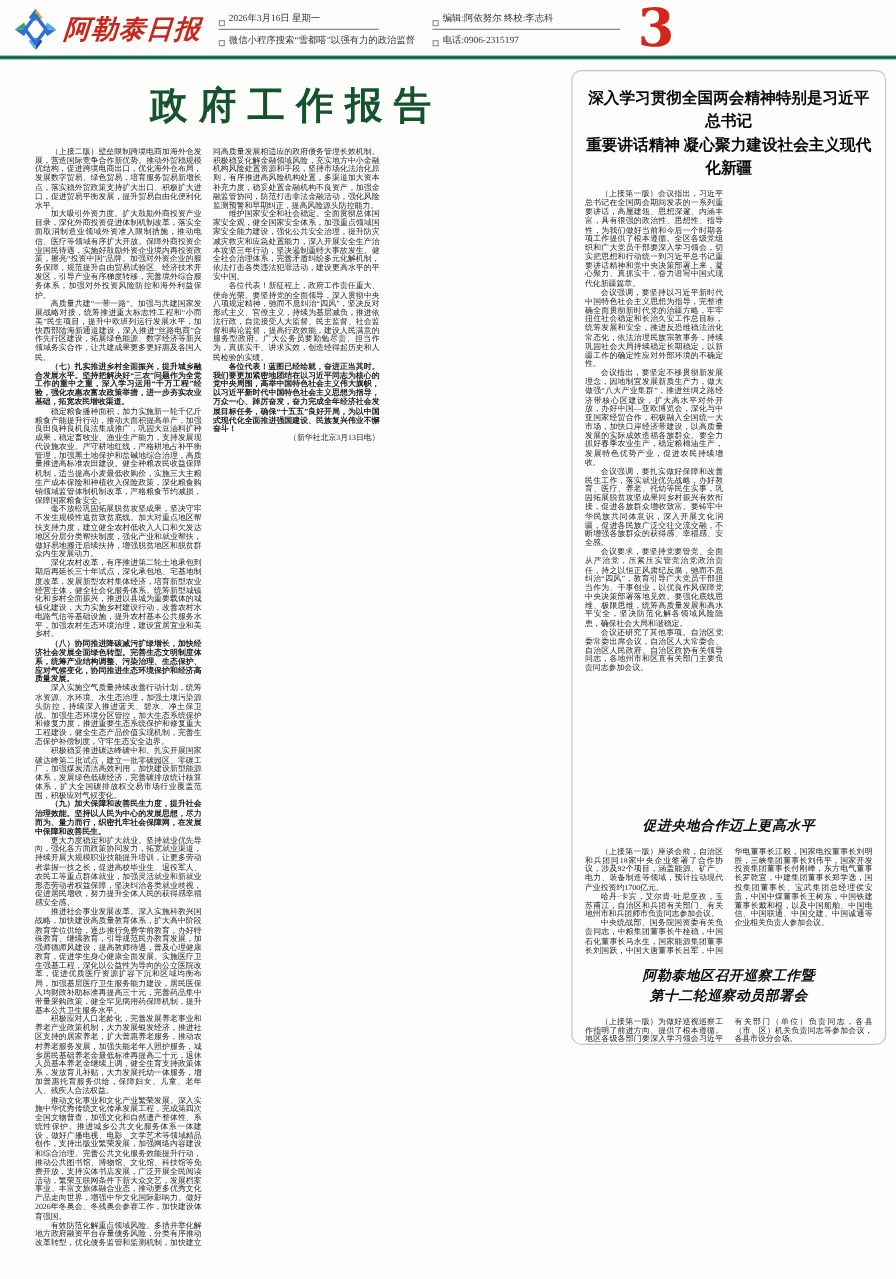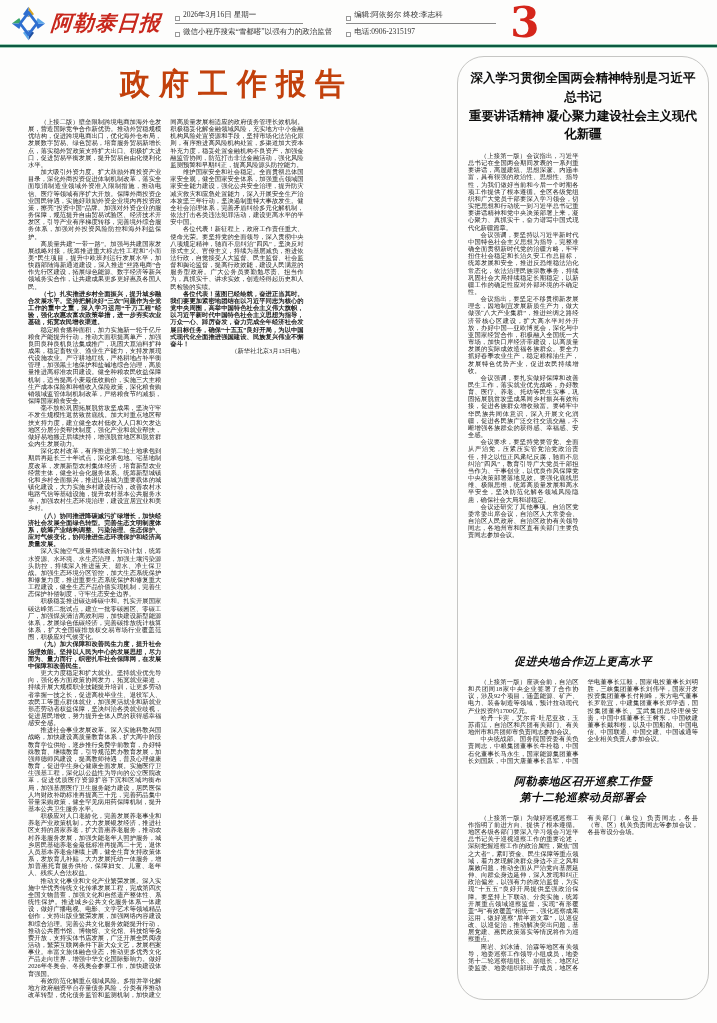--- a/index.html
+++ b/index.html
@@ -16,28 +16,28 @@
   .head-info .divider { border:0; border-top:1px solid #8a8a8a; margin:2px 0; width:128px; }
   .head-info-right .divider { width:150px; }
   .sq { display:inline-block; width:5px; height:5px; border:1px solid #999; background:#fff; flex:0 0 auto; }
   .section-title { flex:1; text-align:center; font-size:27px; font-weight:bold; letter-spacing:16px; color:#111; text-indent:16px; }
   .page-num { font-size:42px; font-weight:bold; color:#d5261b; margin:0 10px 0 14px; line-height:1; font-family:"DejaVu Serif",serif; }
   .green-rule { height:4px; border-top:1px solid #9ccdb6; border-bottom:1px solid #9ccdb6; background:#0d5a42; margin:0 0 0 0; }
 
   
   .content { display:flex; padding:8px 7px 10px 28px; gap:11px; }
   .left-col { width:418px; flex:0 0 auto; }
-  .main-title { text-align:center; font-size:30px; font-weight:bold; letter-spacing:9px; color:#c2410c; margin:8px 0 13px; }
+  .main-title { text-align:center; font-size:30px; font-weight:bold; letter-spacing:9px; color:#14532d; margin:8px 0 13px; }
   .main-body { column-count:3; column-gap:9px; column-fill:auto; height:884px; overflow:hidden;
                font-size:6.3px; line-height:7.15px; text-align:justify; color:#1b1b1b; }
   .main-body p, .art-body p { margin:0; text-indent:2em; }
   .main-body p.b, .art-body p.b { font-weight:bold; }
   .main-body p.r, .art-body p.r { text-align:right; text-indent:0; }
 
-  .right-panel { width:252px; flex:0 0 auto; border:1px solid #c6c6c4; border-radius:27px; padding:8px 10px 8px; height:944px; overflow:hidden; background:#fdfdfc; }
+  .right-panel { width:252px; flex:0 0 auto; border:1px solid #c6c6c4; border-radius:8px; padding:8px 10px 8px; height:780px; overflow:hidden; background:#fdfdfc; }
   .side-article h2 { text-align:center; font-weight:bold; color:#0c0c0c; }
   .h2a { font-size:12.5px; line-height:1.5; margin:4px 0 8px; }
   .h2b { font-size:11px; line-height:1.45; margin:10px 0 8px; letter-spacing:0.5px;font-style:italic; }
   .art-body { column-count:2; column-gap:9px; column-fill:auto; overflow:hidden;
               font-size:6.3px; line-height:7.15px; text-align:justify; color:#1b1b1b; }
   .body-a { height:492px; }
   .body-b { height:86px; }
   .body-c { height:158px; }
 </style>
 </head>

